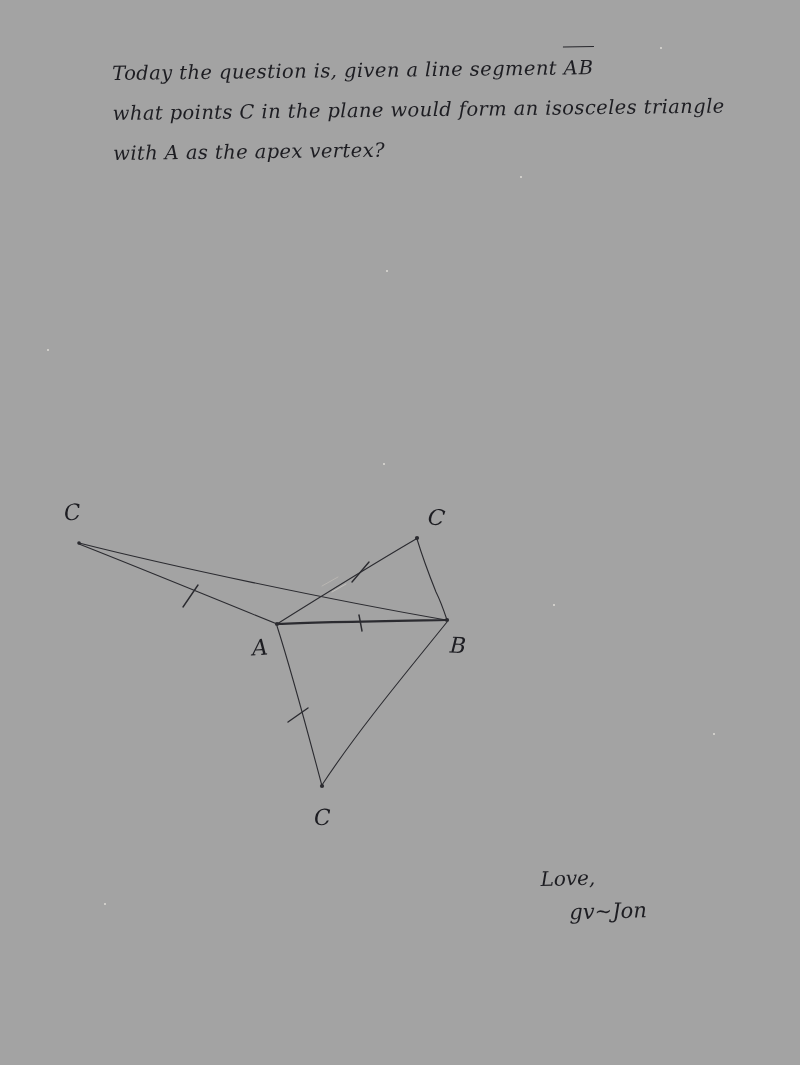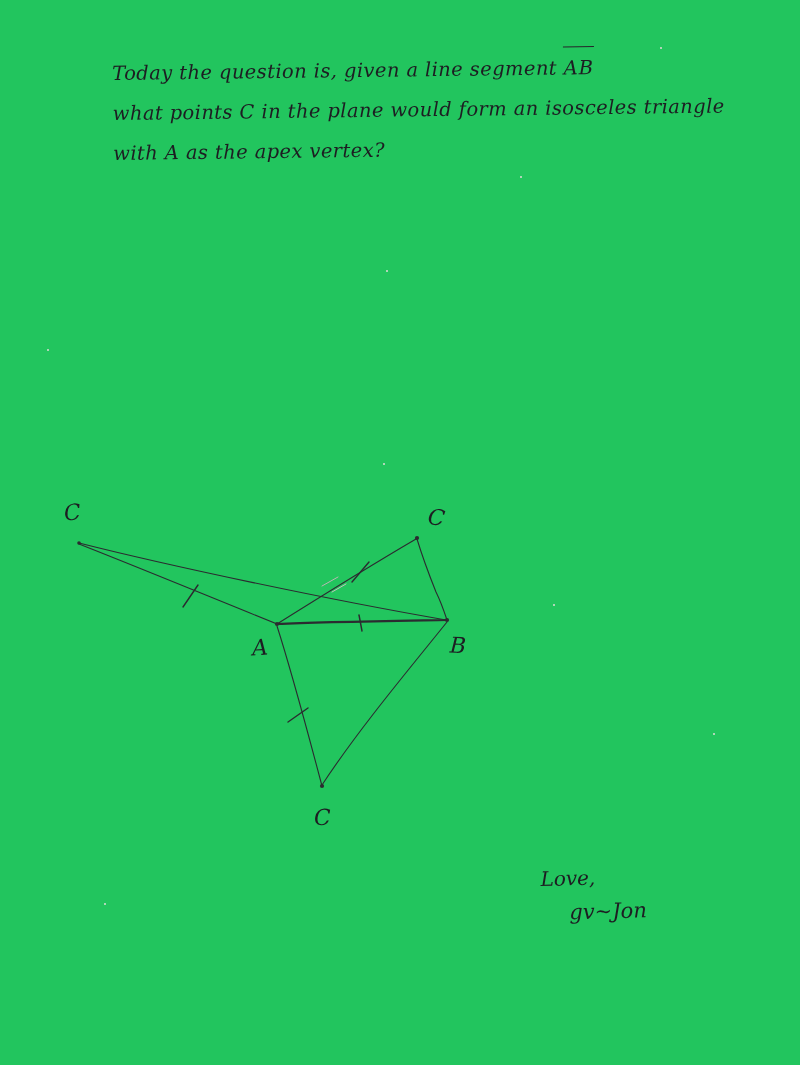--- a/index.html
+++ b/index.html
@@ -4,21 +4,21 @@
 <style>
   html, body {
     margin: 0;
     padding: 0;
     background: #ffffff;
   }
   #page {
     position: relative;
     width: 800px;
     height: 1065px;
-    background: #22c55e;
+    background: #a3a3a3;
     overflow: hidden;
     font-family: "DejaVu Sans", sans-serif;
   }
   
   .speck {
     position: absolute;
     background: #dedbd6;
     border-radius: 50%;
     width: 2px;
     height: 2px;

